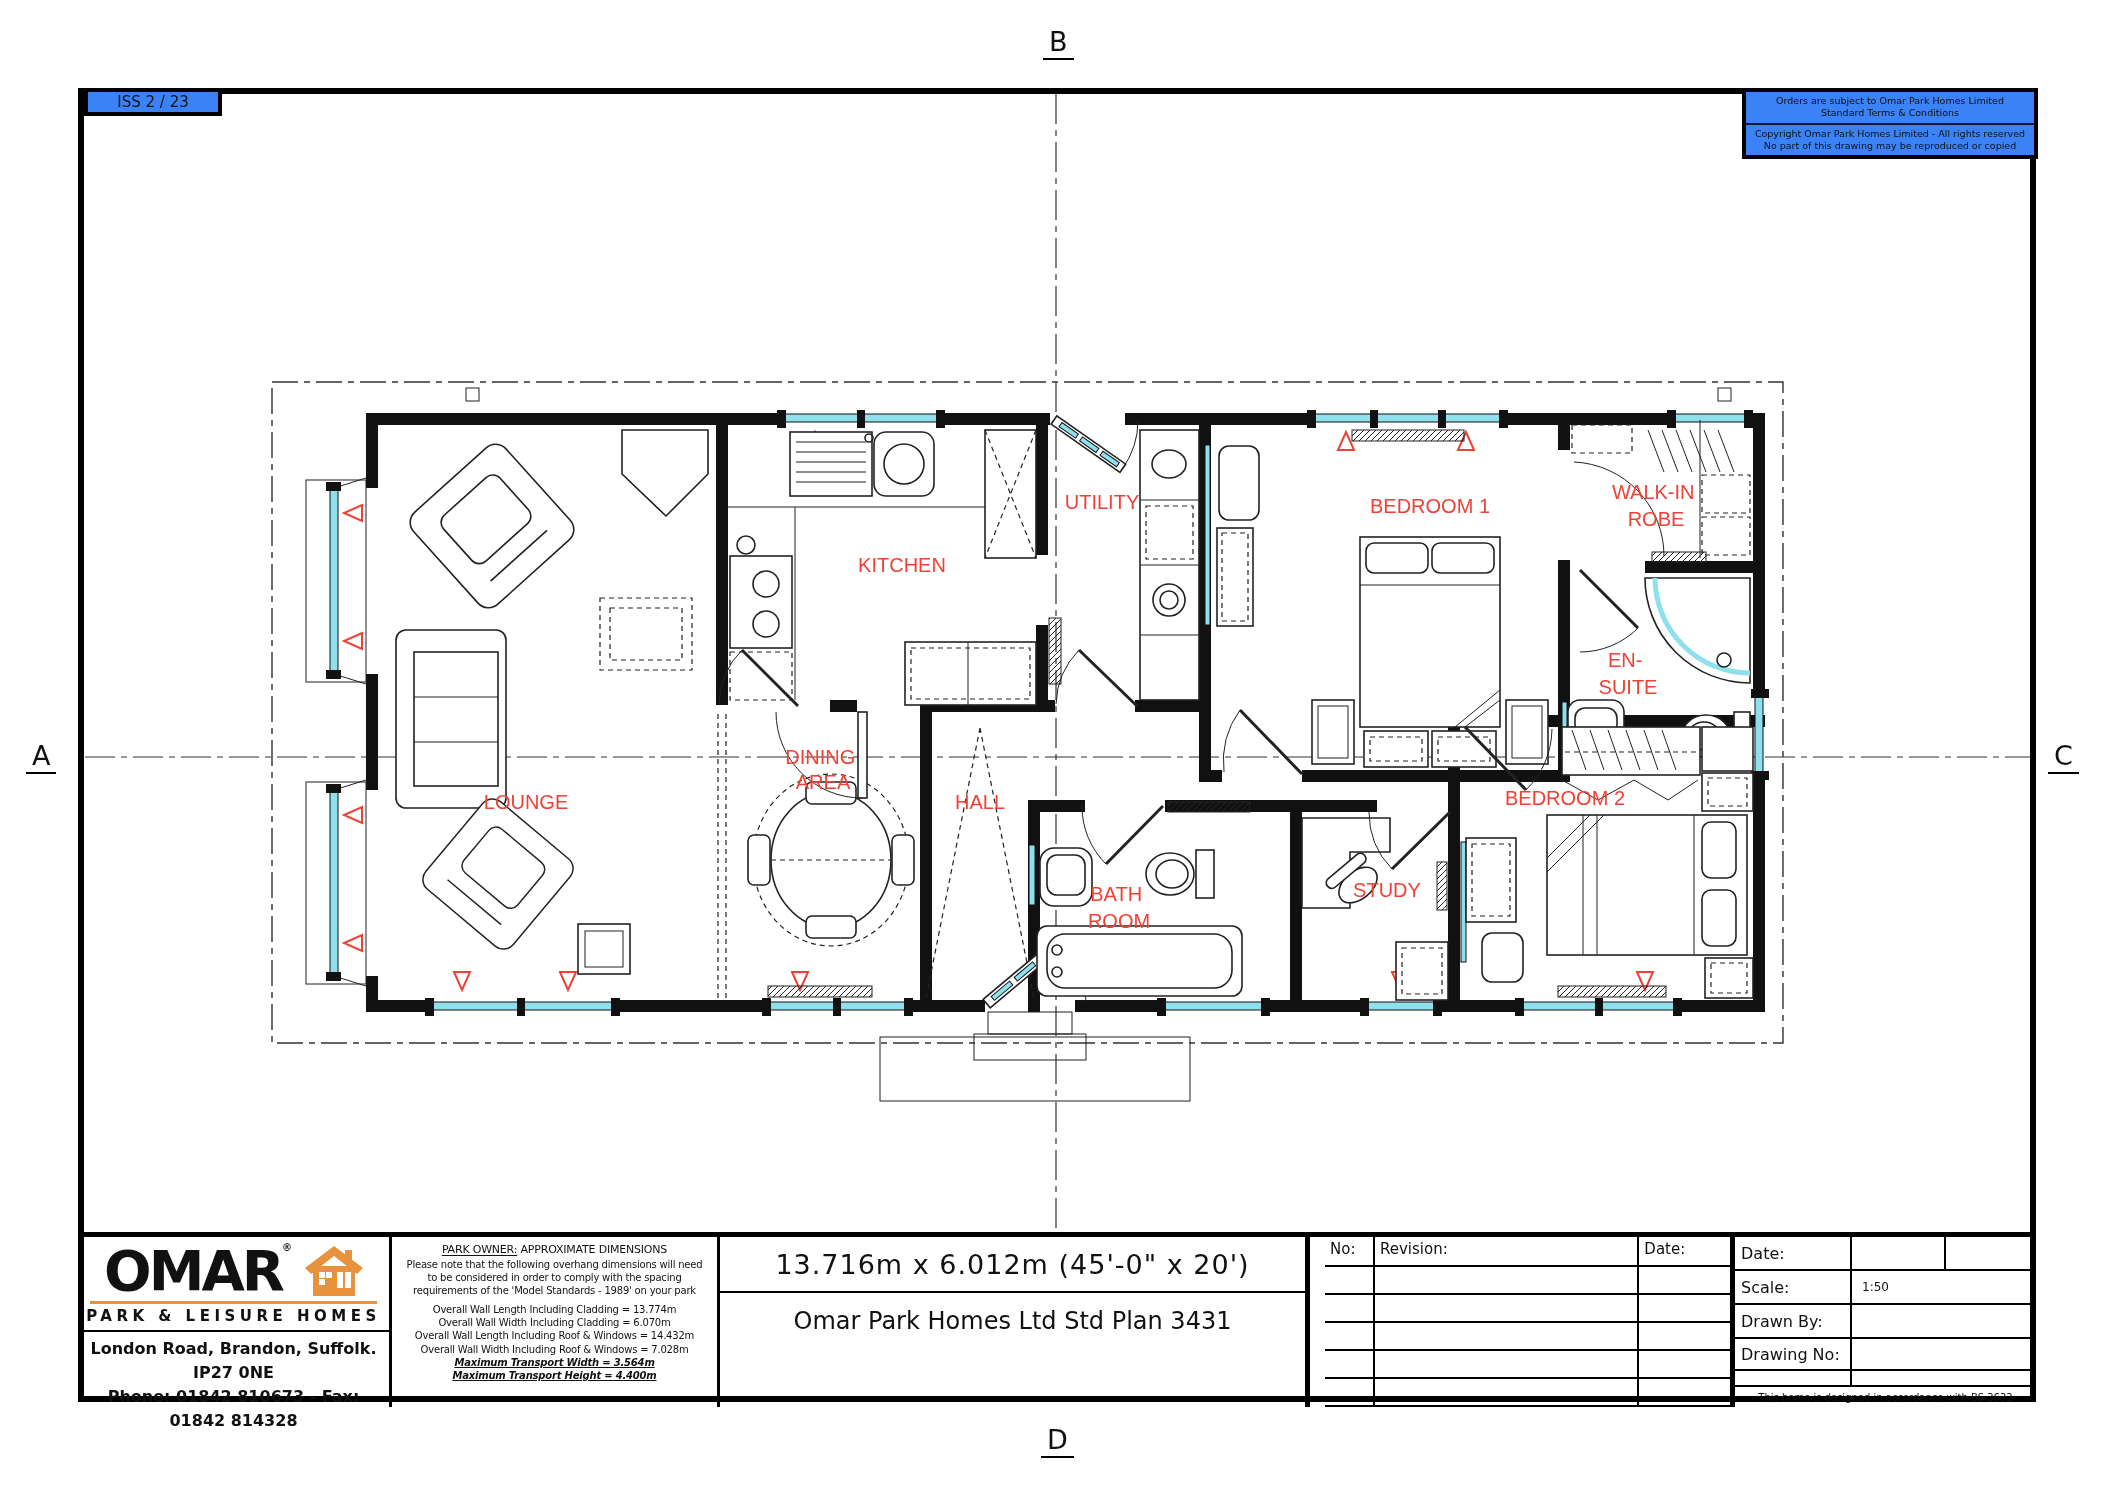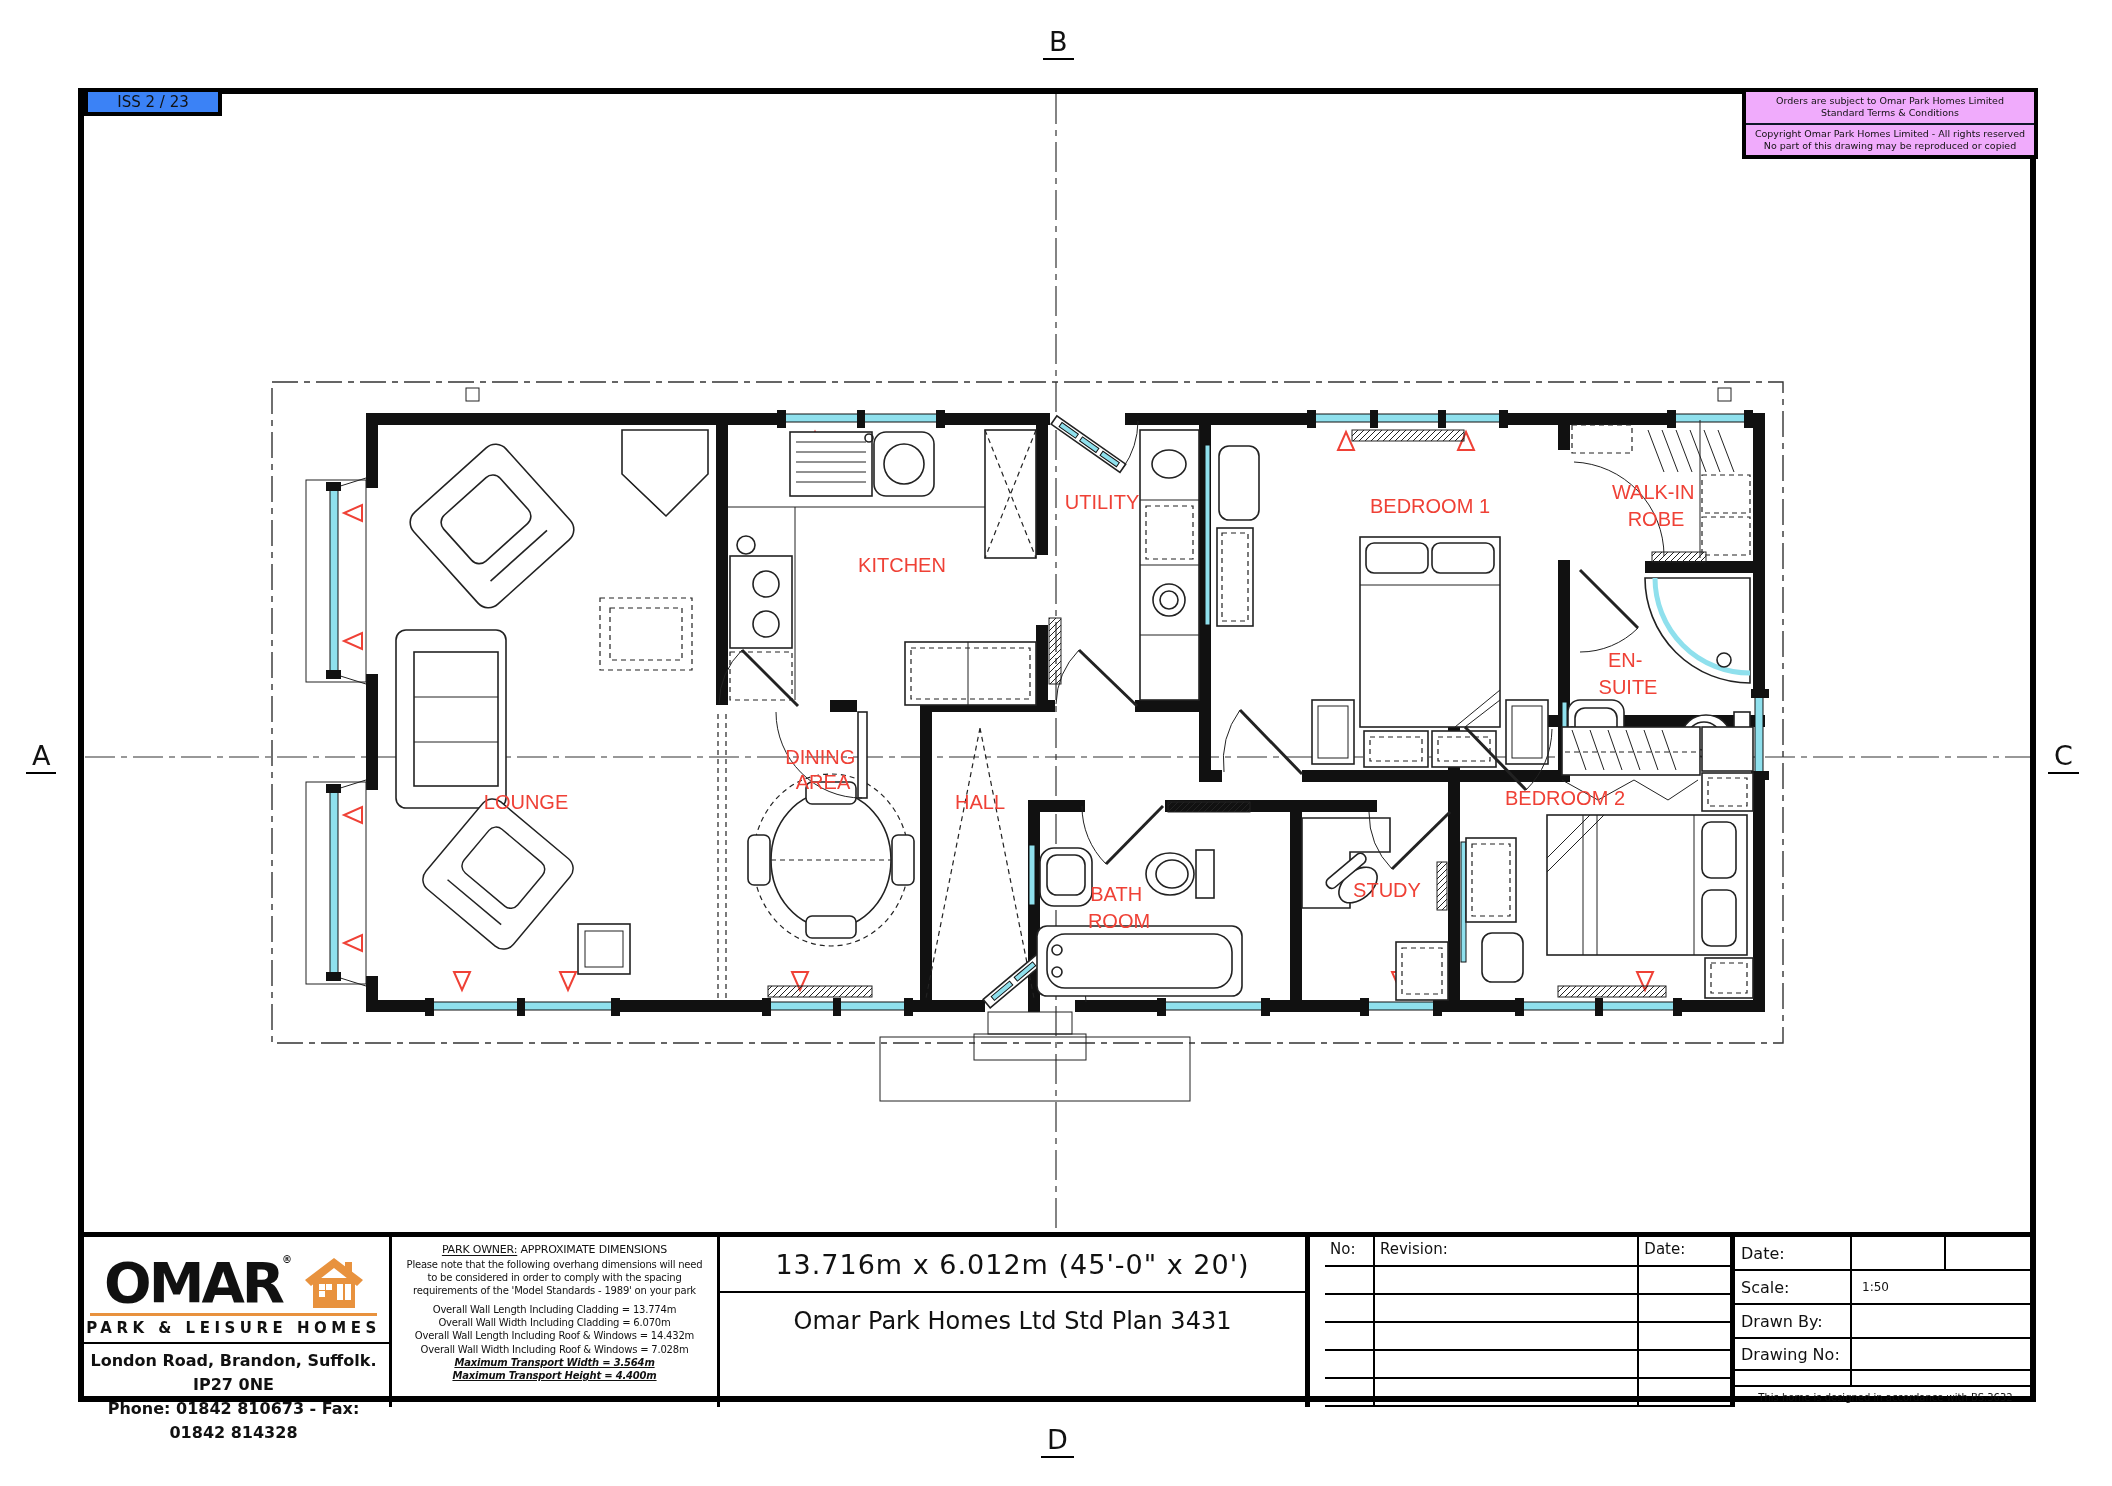--- a/index.html
+++ b/index.html
@@ -5,31 +5,31 @@
   html,body{margin:0;padding:0;background:#fff;}
   #sheet{position:relative;width:2112px;height:1486px;background:#fff;
          font-family:"DejaVu Sans",sans-serif;color:#111;overflow:hidden;}
   
   .frame{position:absolute;left:78px;top:88px;width:1958px;height:1314px;
          border:6px solid #000;box-sizing:border-box;}
   .iss-box{position:absolute;left:84px;top:88px;width:138px;height:28px;
            border:4px solid #000;box-sizing:border-box;display:flex;align-items:center;
            justify-content:center;font-size:15px;background:#3b82f6;}
   .tr-box{position:absolute;left:1742px;top:88px;width:296px;border:4px solid #000;
-          box-sizing:border-box;background:#f0abfc;font-size:9.5px;text-align:center;line-height:1.3;}
+          box-sizing:border-box;background:#3b82f6;font-size:9.5px;text-align:center;line-height:1.3;}
   .tr-box .sec{padding:3px 2px;}
   .tr-box .sec+.sec{border-top:2px solid #0f172a;}
   .marker{position:absolute;font-size:27px;}
   .marker span{border-bottom:2px solid #000;padding:0 6px 1px 6px;}
   
   .tb{position:absolute;left:78px;top:1232px;width:1958px;height:170px;
       border-top:5px solid #000;box-sizing:border-box;font-size:12px;}
   .tb .cell{position:absolute;top:0;height:170px;box-sizing:border-box;}
   .tb-logo{left:0;width:314px;border-right:3px solid #000;text-align:center;}
-  .brand-row{display:flex;align-items:center;justify-content:center;gap:16px;margin-top:18px;}
+  .brand-row{display:flex;align-items:center;justify-content:center;gap:16px;margin-top:6px;}
   .brand{font-size:56px;font-weight:900;letter-spacing:-3px;line-height:1;}
   .reg{font-size:10px;vertical-align:top;}
   .orange-rule{height:3px;background:#e8923e;margin:2px 12px 3px 12px;}
   .tagline{font-size:15px;font-weight:bold;letter-spacing:4.5px;}
   .addr{border-top:2px solid #000;margin-top:5px;padding-top:5px;font-size:16px;
         font-weight:bold;line-height:1.5;}
   .tb-note{left:314px;width:328px;border-right:3px solid #000;text-align:center;
            font-size:10px;letter-spacing:-0.2px;line-height:1.32;padding-top:6px;}
   .tb-note .hd{font-size:11px;}
   .tb-note .hd u{text-underline-offset:2px;}

